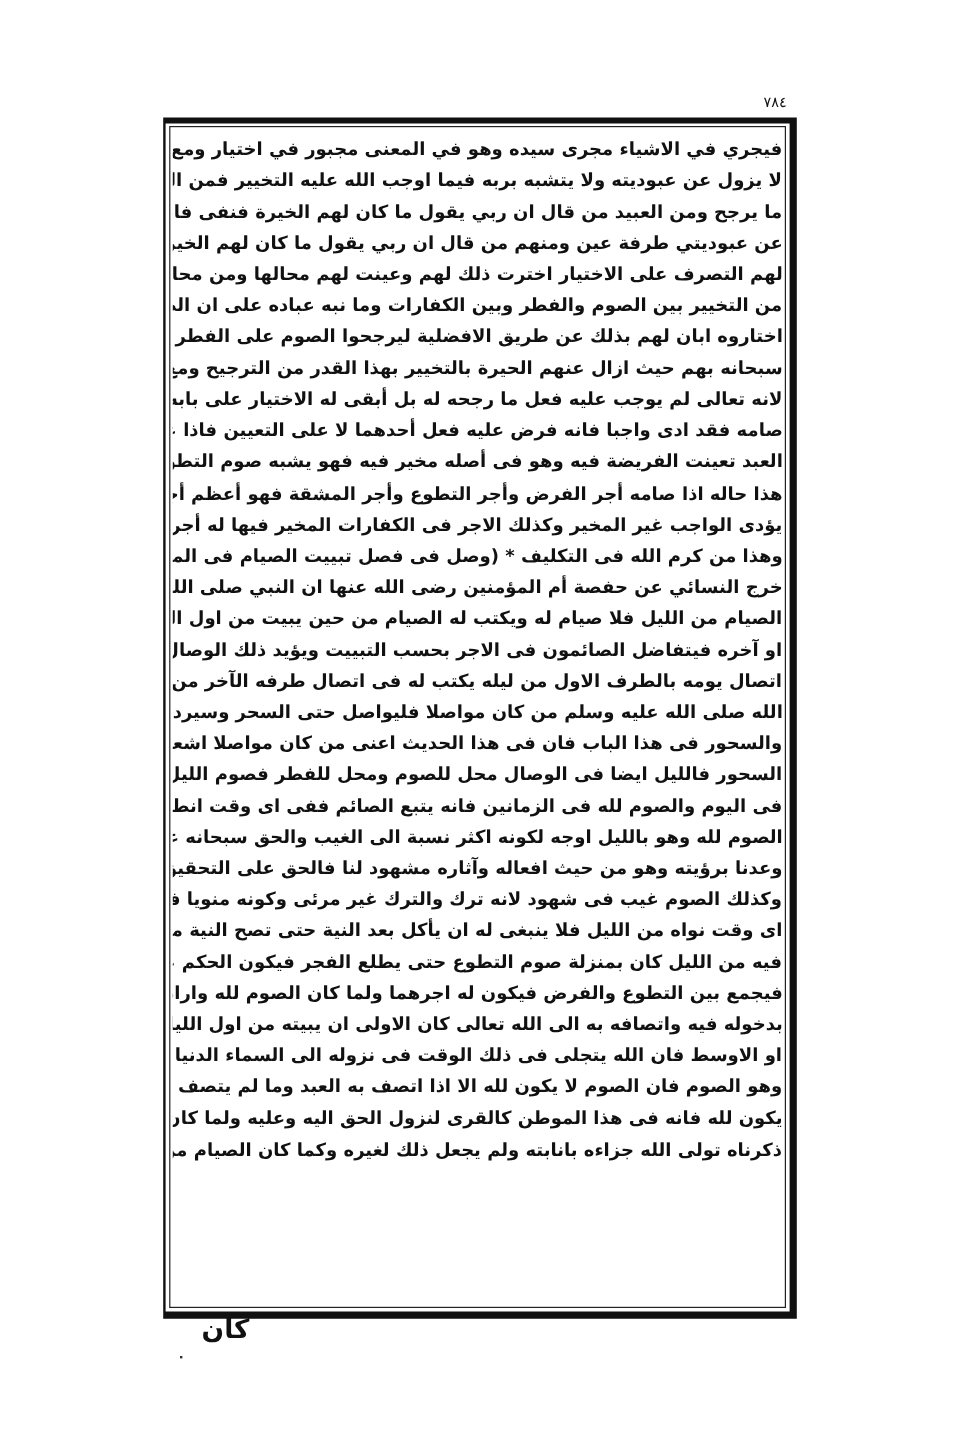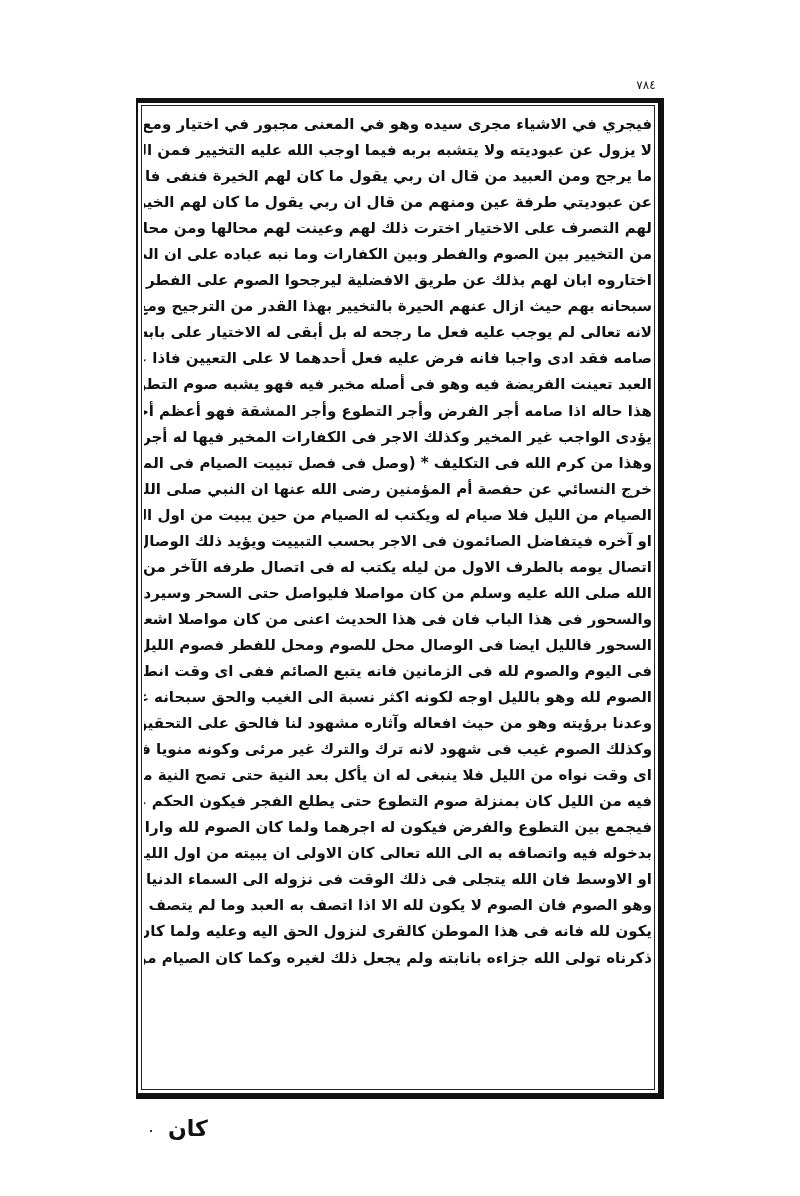--- a/index.html
+++ b/index.html
@@ -6,21 +6,21 @@
   body { width: 800px; height: 1196px; position: relative; overflow: hidden;
          font-family: "DejaVu Sans", sans-serif; color: #111; }
   .page-number { position: absolute; left: 586px; top: 78px; width: 32px;
                  font-size: 12px; font-weight: normal; text-align: center; direction: rtl; margin-left: 44px; }
   .frame { position: absolute; left: 136px; top: 98px; width: 520px; height: 990px;
            border: 2px solid #111; border-top-width: 5px; border-right-width: 6px; border-bottom-width: 6px; }
   .frame-inner { position: absolute; left: 3px; right: 3px; top: 2px; bottom: 3px; border: 1px solid #222; }
   .text-block { position: absolute; left: 6px; right: 6px; top: 8px; direction: rtl; }
   .line { height: 26.05px; line-height: 26px; font-size: 15px; white-space: nowrap; overflow: hidden;
           text-align: justify; text-align-last: justify; direction: rtl; font-weight: bold; letter-spacing: -0.2px; }
-  .catchword { position: absolute; left: 168px; top: 1096px; font-size: 22px; font-weight: bold; direction: rtl; margin-top: 20px; }
+  .catchword { position: absolute; left: 168px; top: 1096px; font-size: 22px; font-weight: bold; direction: rtl; }
   .dot { position: absolute; width: 2px; height: 2px; background: #333; }
 </style>
 </head>
 <body>
 
 <div class="page-number">٧٨٤</div>
 
 <div class="frame">
   <div class="frame-inner"></div>
   <div class="text-block">

